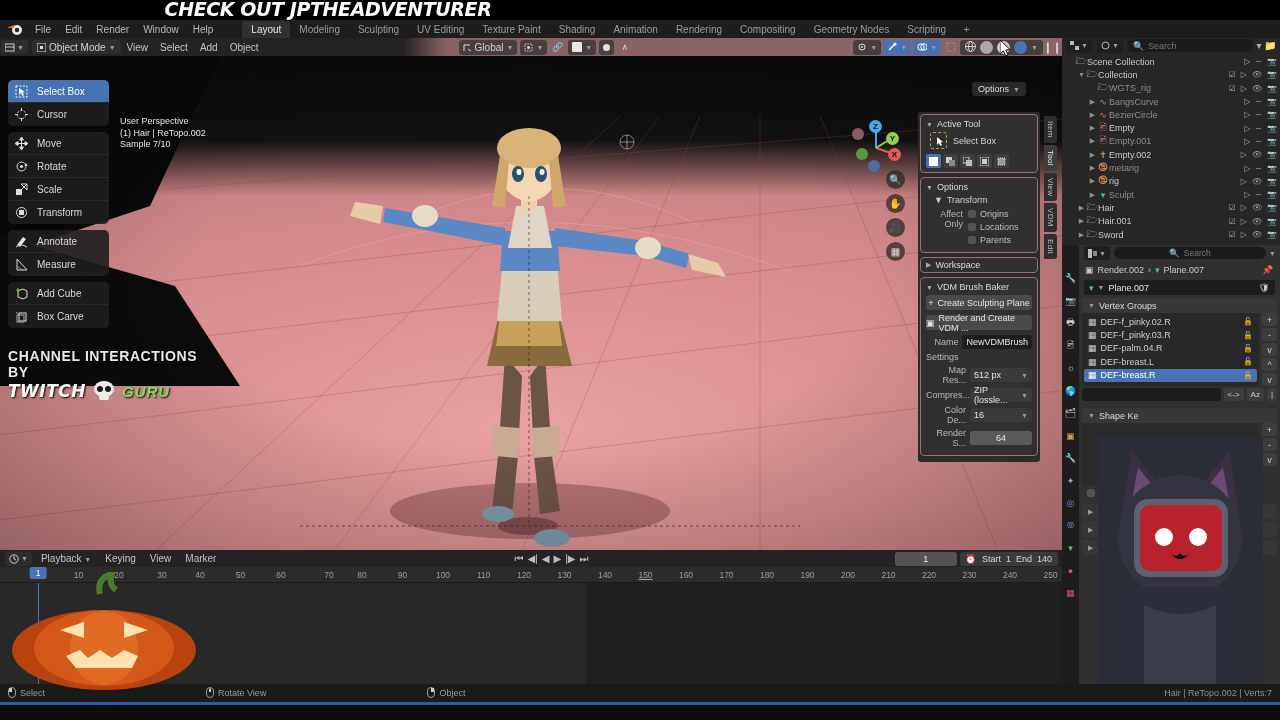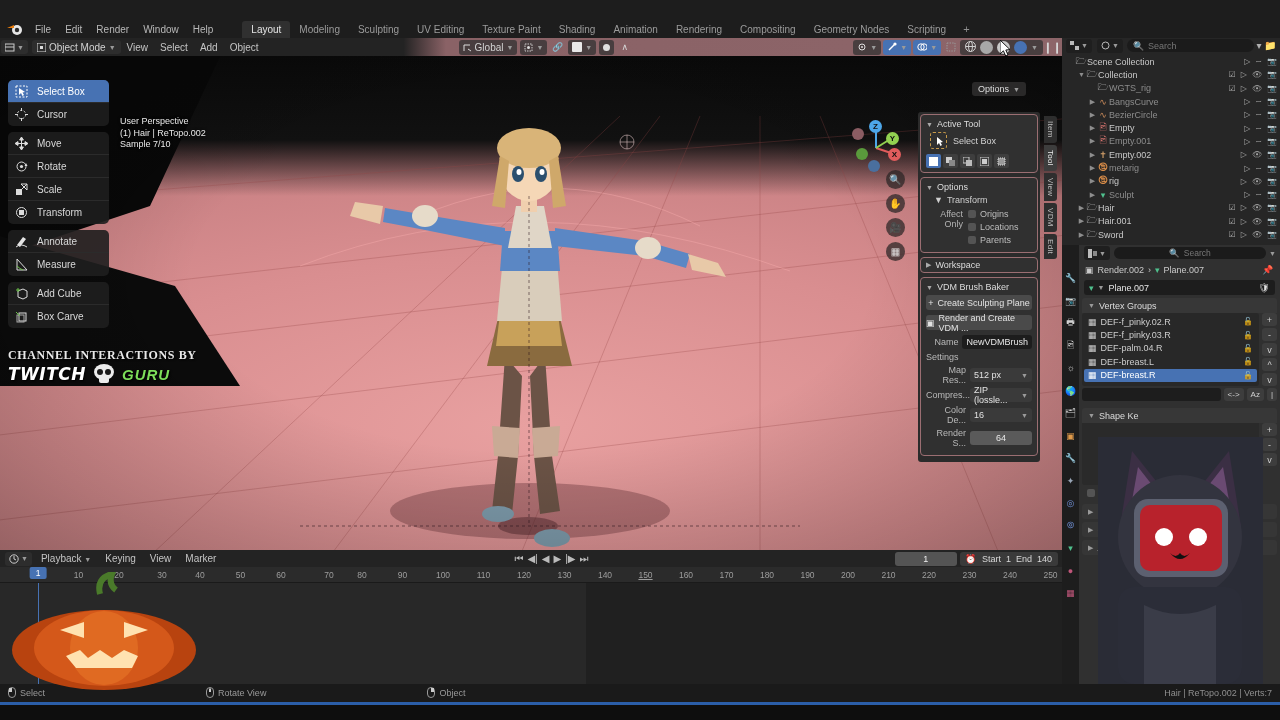--- a/index.html
+++ b/index.html
@@ -185,22 +185,22 @@
     display:flex; align-items:center; gap:16px; padding:0 8px; font-size:9px; color:#9a9a9a; z-index:45;}
   .status .sgroup { display:flex; align-items:center; gap:4px; }
   .status-right { margin-left:auto; font-size:9px; color:#8f8f8f; white-space:nowrap; }
 
   
   .cam { position:absolute; left:1098px; top:437px; width:165px; height:247px; z-index:55; overflow:hidden; }
   .pumpkin { position:absolute; left:8px; top:572px; width:192px; height:118px; z-index:55; }
   .twitchbar { position:absolute; left:0; top:702px; width:1280px; height:18px; background:#0e0e0e; z-index:70;}
   .twitchbar .prog { position:absolute; left:0; top:0; height:3px; width:100%; background:#2b5ea8; }
   .logoblk { position:absolute; left:8px; top:348px; width:200px; height:48px; z-index:30; }
-  .logo-l1 { font-size:12px; font-weight:bold; color:#e8e8e8; letter-spacing:.6px;
-    text-shadow:1px 1px 2px #000; font-family:Liberation Serif, serif; }
+  .logo-l1 { font-size:14px; font-weight:bold; color:#e8e8e8; letter-spacing:.6px;
+    text-shadow:1px 1px 2px #000; font-family:Liberation Sans, sans-serif; }
   .logo-l2 { font-size:17px; font-weight:bold; font-style:italic; color:#fff;
     font-family:"DejaVu Sans", sans-serif; letter-spacing:.5px; text-shadow:1px 1px 2px #000; }
   .logo-guru { font-size:15px; font-weight:bold; font-style:italic; color:#7ddf5a;
     text-shadow:1px 1px 2px #000; letter-spacing:1px; }
   .cursor-arrow { position:absolute; left:1000px; top:40px; z-index:50; }
 </style>
 </head>
 <body>
 
 <div id="app">
@@ -1095,20 +1095,23 @@
         <svg width="8" height="11">
             <rect x="0.5" y="0.5" width="7" height="10" rx="3.5" fill="none" stroke="#999"></rect>
             <path d="M4 1 L7 1 L7 5 L4 5 Z" fill="#ccc"></path>
           </svg>
       </span>
       <span>Object</span>
     </span>
     <span class="status-right">Hair | ReTopo.002 | Verts:7</span>
   </div>
 
+  <div class="banner">
+    <div class="banner-text">CHECK OUT JPTHEADVENTURER</div>
+  </div>
 
   <div class="logoblk">
     <div class="logo-l1">CHANNEL INTERACTIONS BY</div>
     <div style="display:flex;align-items:center;gap:5px;">
       <span class="logo-l2">TWITCH</span>
       <svg width="26" height="22">
         <ellipse cx="13" cy="9" rx="10" ry="8" fill="#ececec"></ellipse>
         <rect x="8" y="14" width="10" height="6" rx="2" fill="#ececec"></rect>
         <circle cx="9" cy="9" r="3" fill="#1a1a1a"></circle>
           <circle cx="17" cy="9" r="3" fill="#1a1a1a"></circle>

